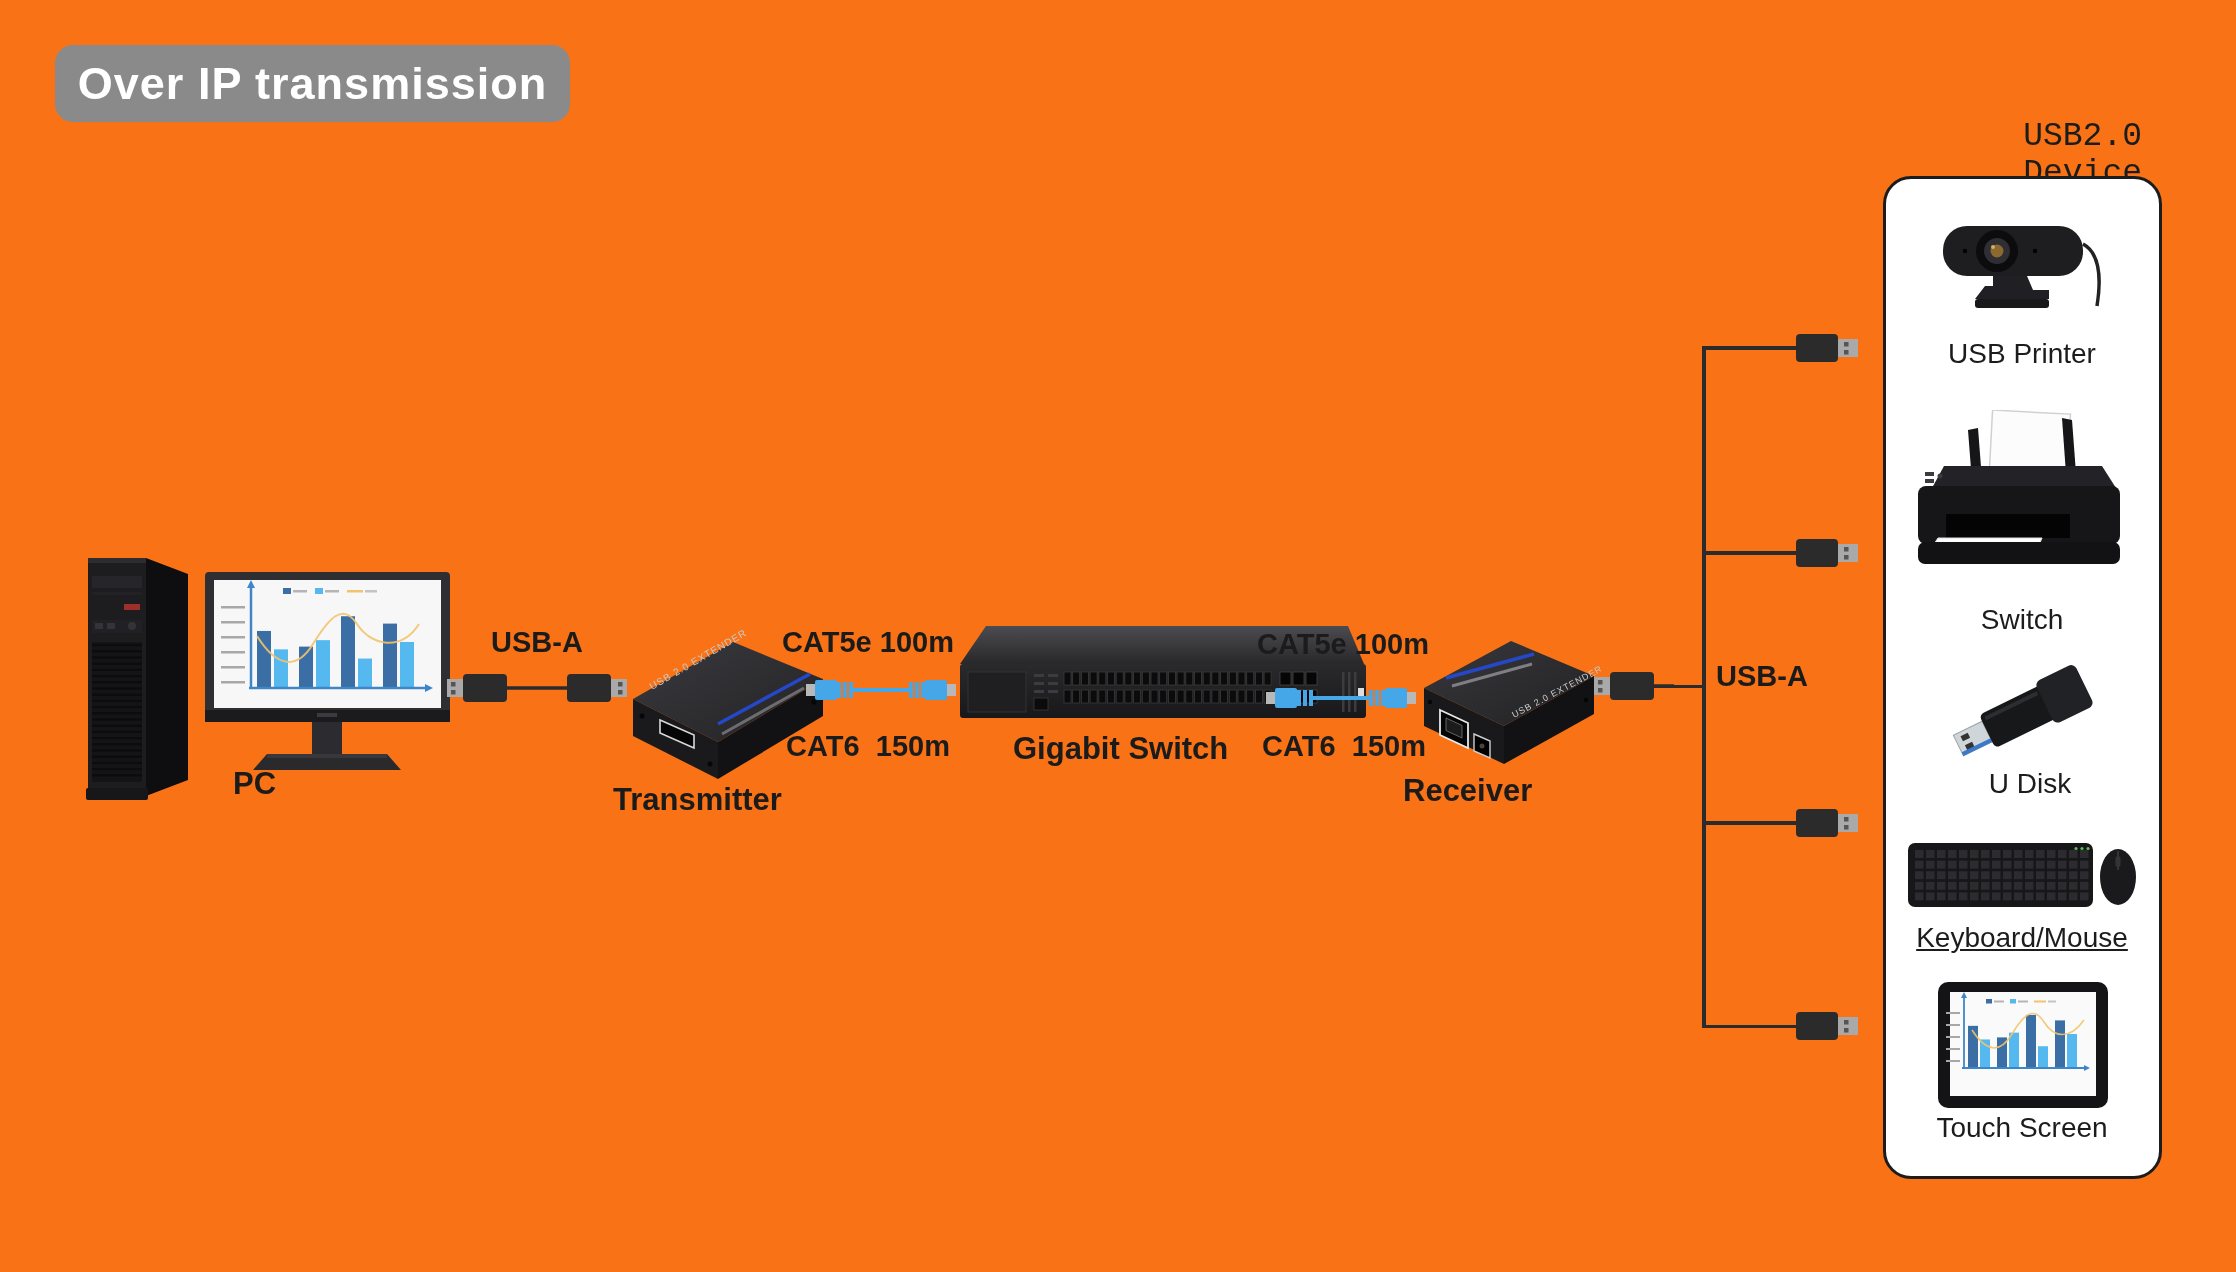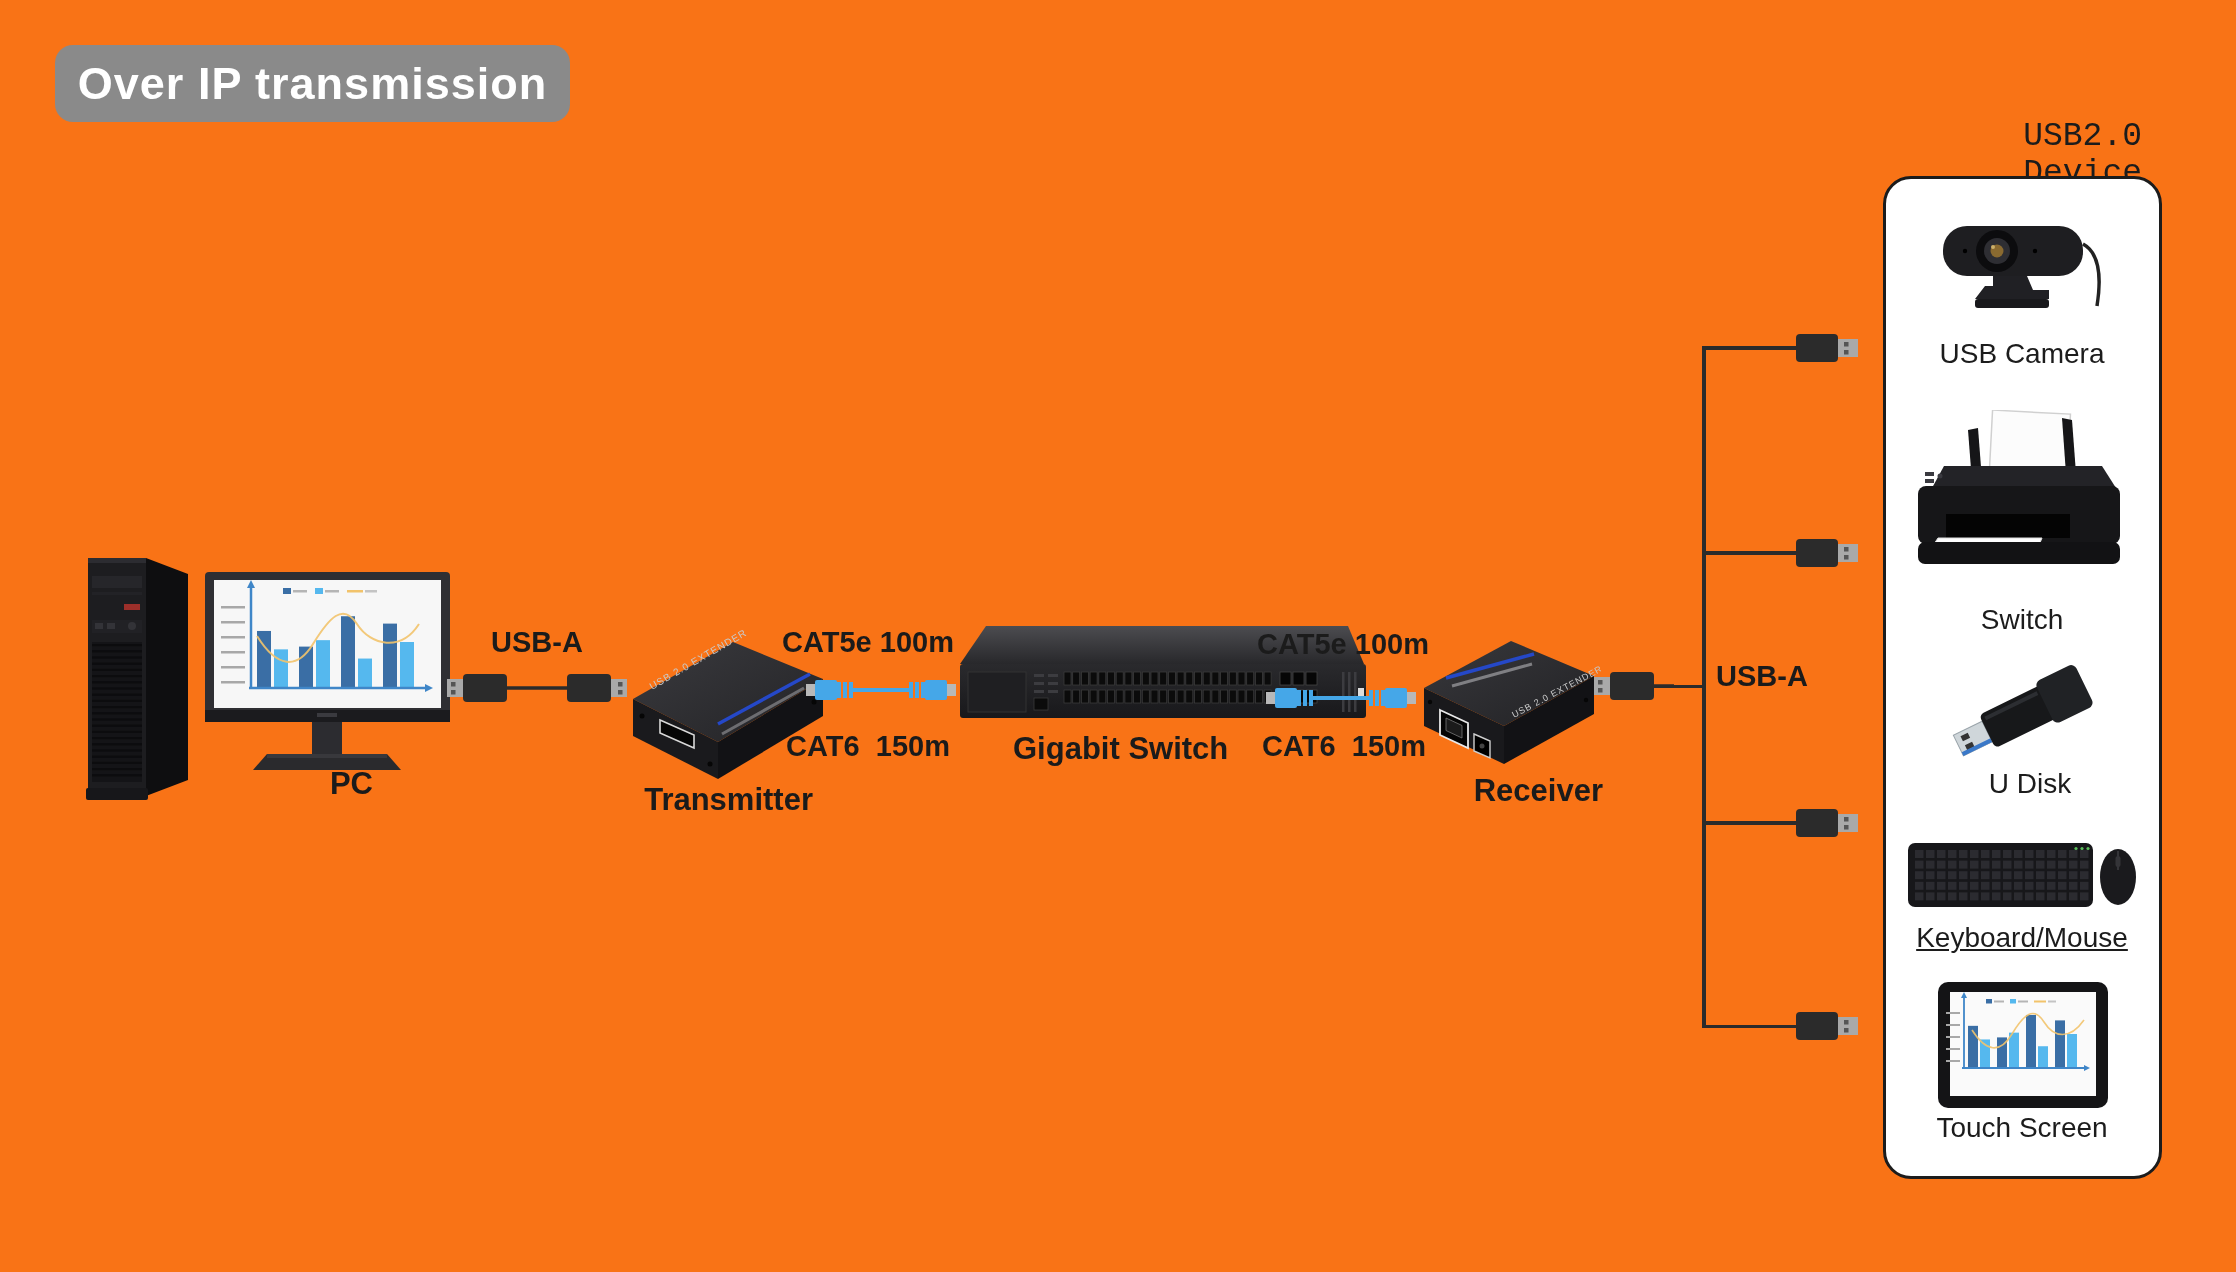--- a/index.html
+++ b/index.html
@@ -1,21 +1,21 @@
 <!DOCTYPE html>
 <html><head>
 <meta charset="utf-8">
 <style>
   html,body{margin:0;padding:0;background:#ffffff;}
   .canvas{position:relative;width:2236px;height:1272px;background:#f97316;overflow:hidden;
           font-family:"Liberation Sans",sans-serif;color:#1b1b1b;}
   .abs{position:absolute;}
   .badge{background:#8a8a8a;border-radius:18px;display:flex;align-items:center;justify-content:center;
          color:#fff;font-weight:700;font-size:45px;letter-spacing:1px;}
-  .lbl{font-weight:700;font-size:31px;text-align:right;white-space:pre;}
+  .lbl{font-weight:700;font-size:31px;text-align:left;white-space:pre;}
   .lbl-cat{font-weight:700;font-size:29px;text-align:center;white-space:pre;}
   .lbl-usb{font-weight:700;font-size:29px;white-space:pre;}
   .lbl-dev{font-weight:500;font-size:28px;text-align:center;white-space:pre;color:#1c1c1c;}
   .panel-title{font-weight:500;font-size:33px;text-align:right;color:#1c1c1c;font-family:Liberation Mono, monospace;}
   .wire{background:#2b2b2b;}
   .panel{background:#fff;border:3.5px solid #1c1c1c;border-radius:28px;}
   svg{display:block;}
 </style>
 </head>
 <body>
@@ -347,21 +347,21 @@
     <circle cx="62" cy="31" r="21" fill="#0c0c0e"></circle>
       <circle cx="62" cy="31" r="13" fill="#2e2e33"></circle>
     <circle cx="62" cy="31" r="6.5" fill="#8a6a30"></circle>
       <circle cx="58" cy="27" r="2" fill="#cdb06a"></circle>
     <circle cx="30" cy="31" r="2.2" fill="#000"></circle>
       <circle cx="100" cy="31" r="2.2" fill="#000"></circle>
     <path d="M148 24 q22 12 14 62" stroke="#222" stroke-width="3.5" fill="none"></path>
     <polygon points="58,56 92,56 98,70 114,70 114,79 40,79 50,66 58,66" fill="#202024"></polygon>
     <rect x="40" y="79" width="74" height="9" rx="3" fill="#19191c"></rect>
   </svg>
-  <div class="abs lbl-dev" style="left:1892px;top:338px;width:260px;">USB Camera</div>
+  <div class="abs lbl-dev" style="left:1892px;top:338px;width:260px;">USB Printer</div>
 
   <svg class="abs" style="left:1910px;top:410px;" width="225" height="188" viewBox="0 0 225 188">
     <g transform="rotate(3 118 50)">
         <rect x="80" y="2" width="78" height="96" fill="#fcfcfc" stroke="#d0d0d0" stroke-width="1.5"></rect>
       </g>
     <polygon points="58,20 68,18 74,96 64,98" fill="#161618"></polygon>
     <polygon points="152,8 162,10 168,90 158,92" fill="#161618"></polygon>
     <polygon points="22,78 34,56 192,56 206,78" fill="#232327"></polygon>
     <rect x="8" y="76" width="202" height="58" rx="8" fill="#161618"></rect>
     <g fill="#3a3a40">

